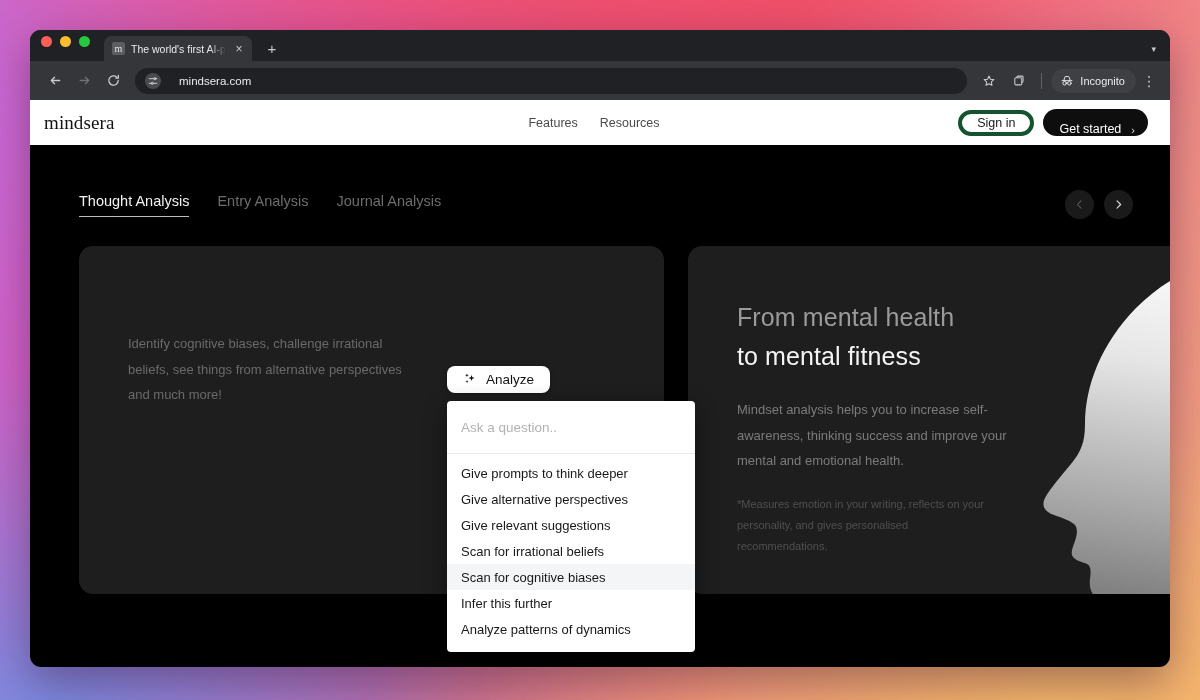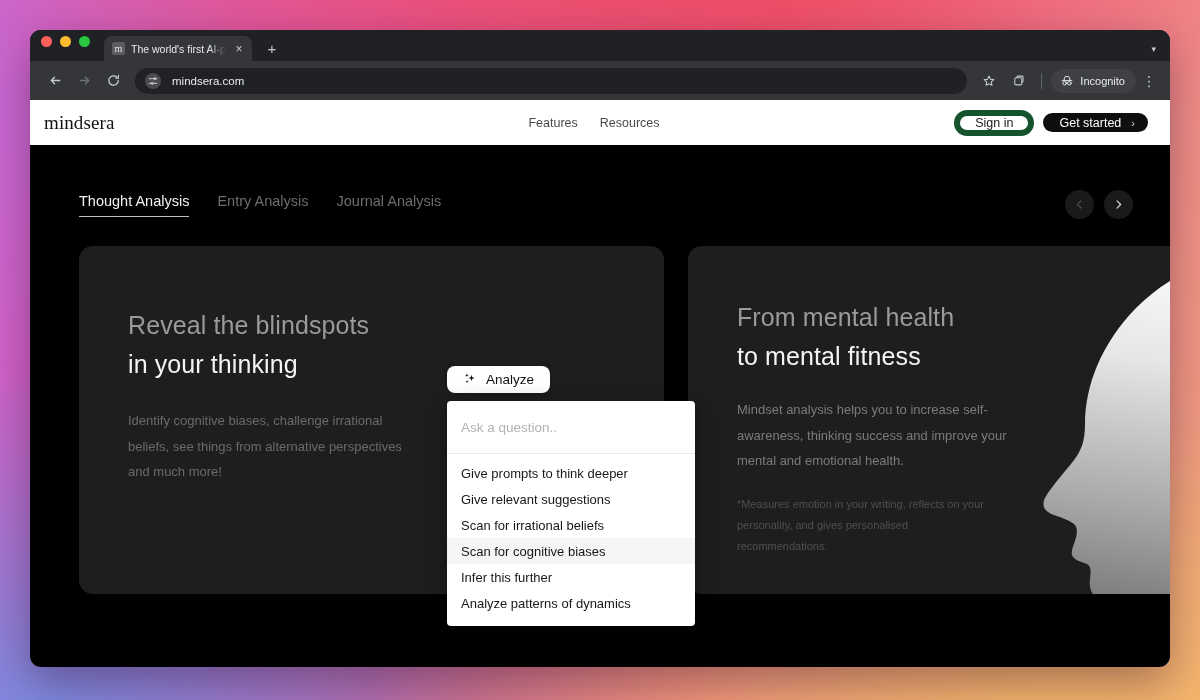--- a/index.html
+++ b/index.html
@@ -127,21 +127,21 @@
 
   .omnibox {
     flex: 1 1 auto;
     height: 26px;
     margin-left: 6px;
     background: #202124;
     border-radius: 14px;
     display: flex;
     align-items: center;
     padding: 0 10px;
-    gap: 11px;
+    gap: 18px;
     min-width: 0;
   }
   .omni-icon {
     width: 16px; height: 16px;
     border-radius: 50%;
     background: #4a4b4f;
     display: flex; align-items: center; justify-content: center;
     flex: 0 0 auto;
   }
   .omni-url { font-size: 11.5px; color: #e8eaed; }
@@ -194,34 +194,34 @@
   .header-actions {
     margin-left: auto;
     display: flex;
     align-items: center;
     gap: 9px;
   }
   .btn-signin {
     height: 26px;
     padding: 0 15px;
     border-radius: 14px;
-    border: 6px solid #14532d;
+    border: 4px solid #14532d;
     background: #fff;
     color: #1a1a1a;
     font-size: 12.5px;
     display: flex; align-items: center;
   }
   .btn-getstarted {
-    height: 19px;
+    height: 27px;
     padding: 0 13px 0 16px;
     border-radius: 14px;
     background: #0e0e0e;
     color: #ffffff;
     font-size: 12.5px;
-    display: flex; align-items: center; gap: 10px;
+    display: flex; align-items: flex-end; gap: 10px;
   }
   .btn-getstarted .chev { font-size: 11px; opacity: .85; }
 
   
   .hero {
     position: absolute;
     left: 0; right: 0;
     top: 45px; bottom: 0;
     background: #000;
   }
@@ -480,24 +480,20 @@
                 <path d="M6.2 3.6 10.6 8l-4.4 4.4"></path>
               </svg>
           </div>
         </div>
       </div>
 
       <div class="cards">
 
         <div class="card card-left">
           <div class="card-inner">
-            <div class="card-h">
-              <span class="l1">Reveal the blindspots</span>
-              <span class="l2">in your thinking</span>
-            </div>
             <div class="card-body">Identify cognitive biases, challenge irrational beliefs, see things from alternative perspectives and much more!</div>
           </div>
         </div>
 
         <div class="card card-right">
           <div class="head-art">
             <svg viewBox="0 0 330 348" preserveAspectRatio="xMinYMid slice" aria-hidden="true">
               <defs>
                 <linearGradient id="headgrad" x1="0.45" y1="0" x2="0.35" y2="1">
                   <stop offset="0" stop-color="#ffffff"></stop>
@@ -550,20 +546,21 @@
             <path d="M4.2 1.5 4.7 3l1.5.5-1.5.5-.5 1.5-.5-1.5L2.2 3.5 3.7 3z"></path>
             <path d="M4.3 8.4l.45 1.35 1.35.45-1.35.45L4.3 12l-.45-1.35L2.5 10.2l1.35-.45z"></path>
           </svg>
           <span>Analyze</span>
         </div>
 
         <div class="dropdown">
           <div class="dd-input">Ask a question..</div>
           <div class="dd-list">
             <div class="dd-item">Give prompts to think deeper</div>
+            <div class="dd-item">Give alternative perspectives</div>
             <div class="dd-item">Give relevant suggestions</div>
             <div class="dd-item">Scan for irrational beliefs</div>
             <div class="dd-item hovered">Scan for cognitive biases</div>
             <div class="dd-item">Infer this further</div>
             <div class="dd-item">Analyze patterns of dynamics</div>
           </div>
         </div>
       </div>
 
     </div>

